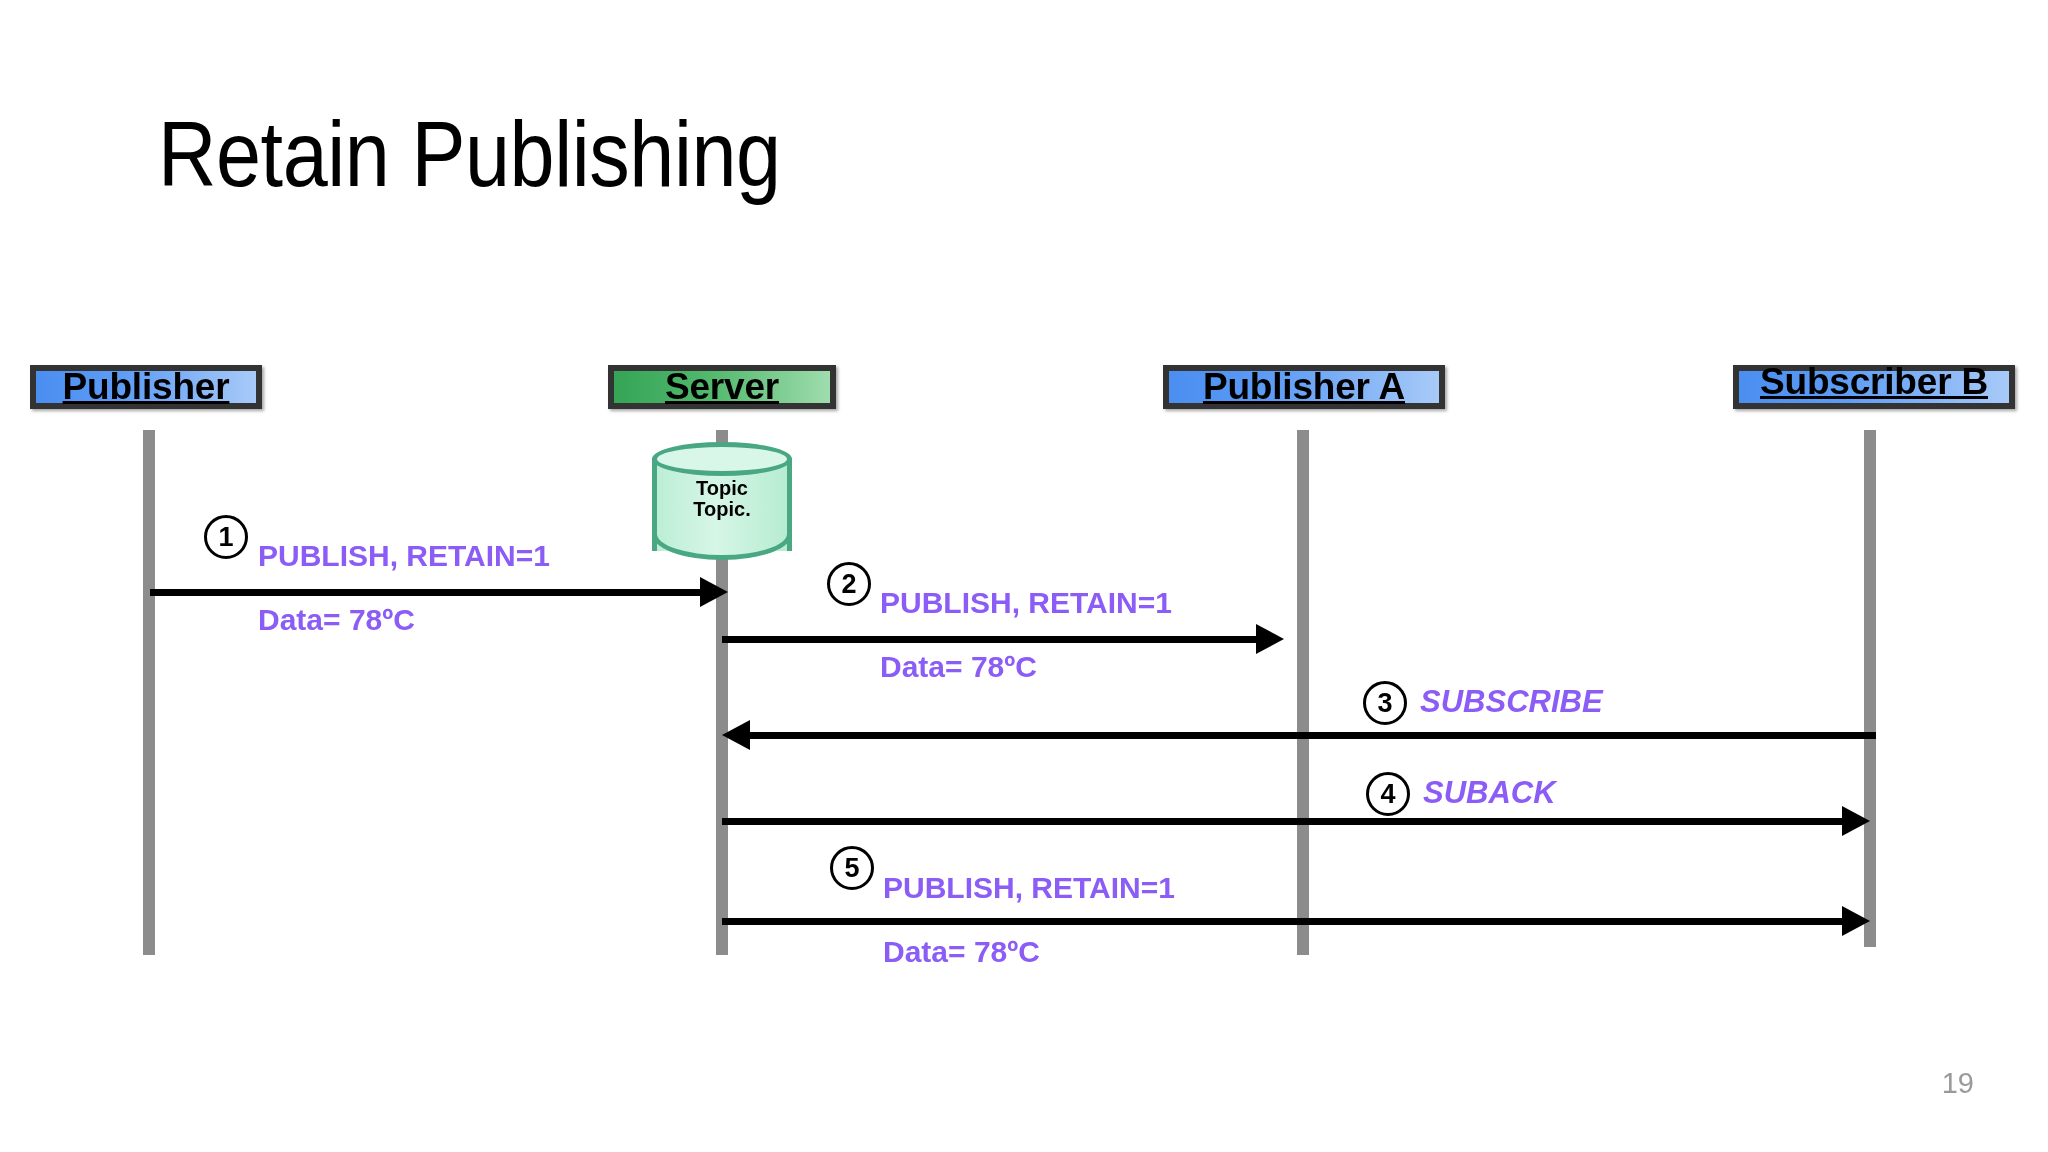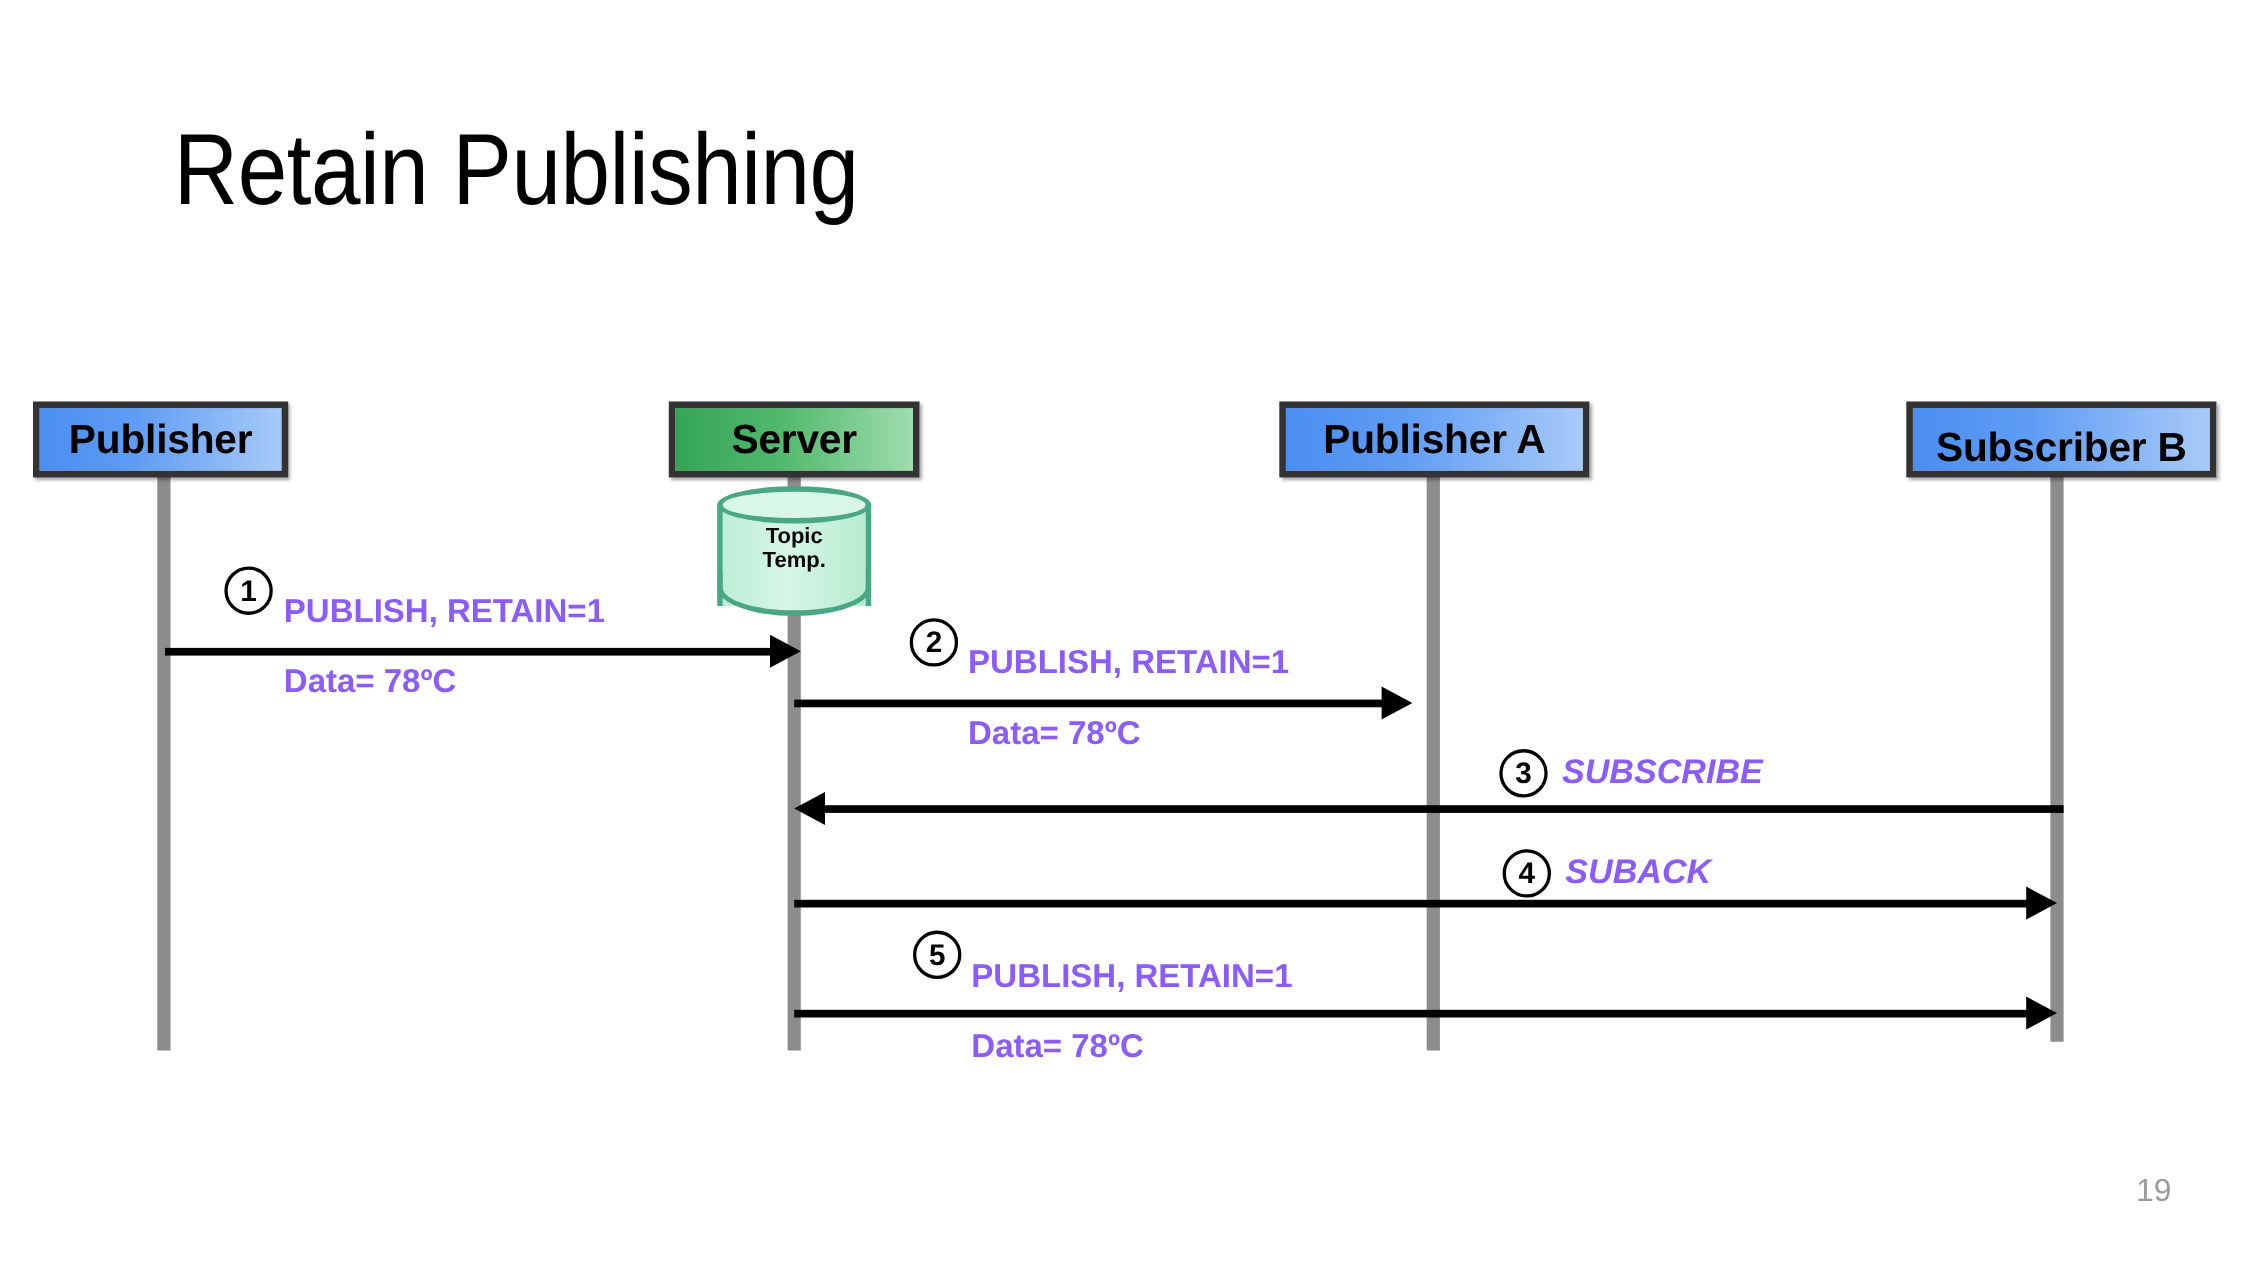--- a/index.html
+++ b/index.html
@@ -42,27 +42,28 @@
   
   .lifeline {
     position: absolute;
     width: 12px;
     background: #8c8c8c;
   }
 
   
   .participant {
     position: absolute;
-    height: 69px;
+    height: 44px;
     border: 6px solid #333333;
     box-sizing: border-box;
     display: flex;
     align-items: center;
     justify-content: center;
     box-shadow: 2px 2px 3px rgba(0,0,0,0.35);
+    text-decoration: underline;
   }
   .participant span {
     font-size: 37px;
     font-weight: bold;
     color: #000000;
     white-space: nowrap;
     letter-spacing: -0.2px;
   }
   .participant.blue {
     background: linear-gradient(to right, #4a8ef0 0%, #5f9df5 40%, #a8caf8 100%);
@@ -211,21 +212,21 @@
   <div class="participant blue" style="left:1733px; top:365px; width:282px;align-items:flex-end;">
     <span>Subscriber B</span>
   </div>
 
   <div class="cylinder" style="left:652px; top:442px;">
     <div class="cyl-body"></div>
     <div class="cyl-bottom"></div>
     <div class="cyl-top"></div>
     <div class="cyl-label">
       <div>Topic</div>
-      <div>Temp.</div>
+      <div>Topic.</div>
     </div>
   </div>
 
   <div class="msg-line" style="left:150px; top:589px; width:560px;"></div>
   <div class="arrowhead right" style="left:700px; top:577px;"></div>
   <div class="step-badge" style="left:204px; top:515px;">1</div>
   <div class="msg-label" style="left:258px; top:508px;">
     <div>PUBLISH, RETAIN=1</div>
     <div>Data= 78ºC</div>
   </div>

